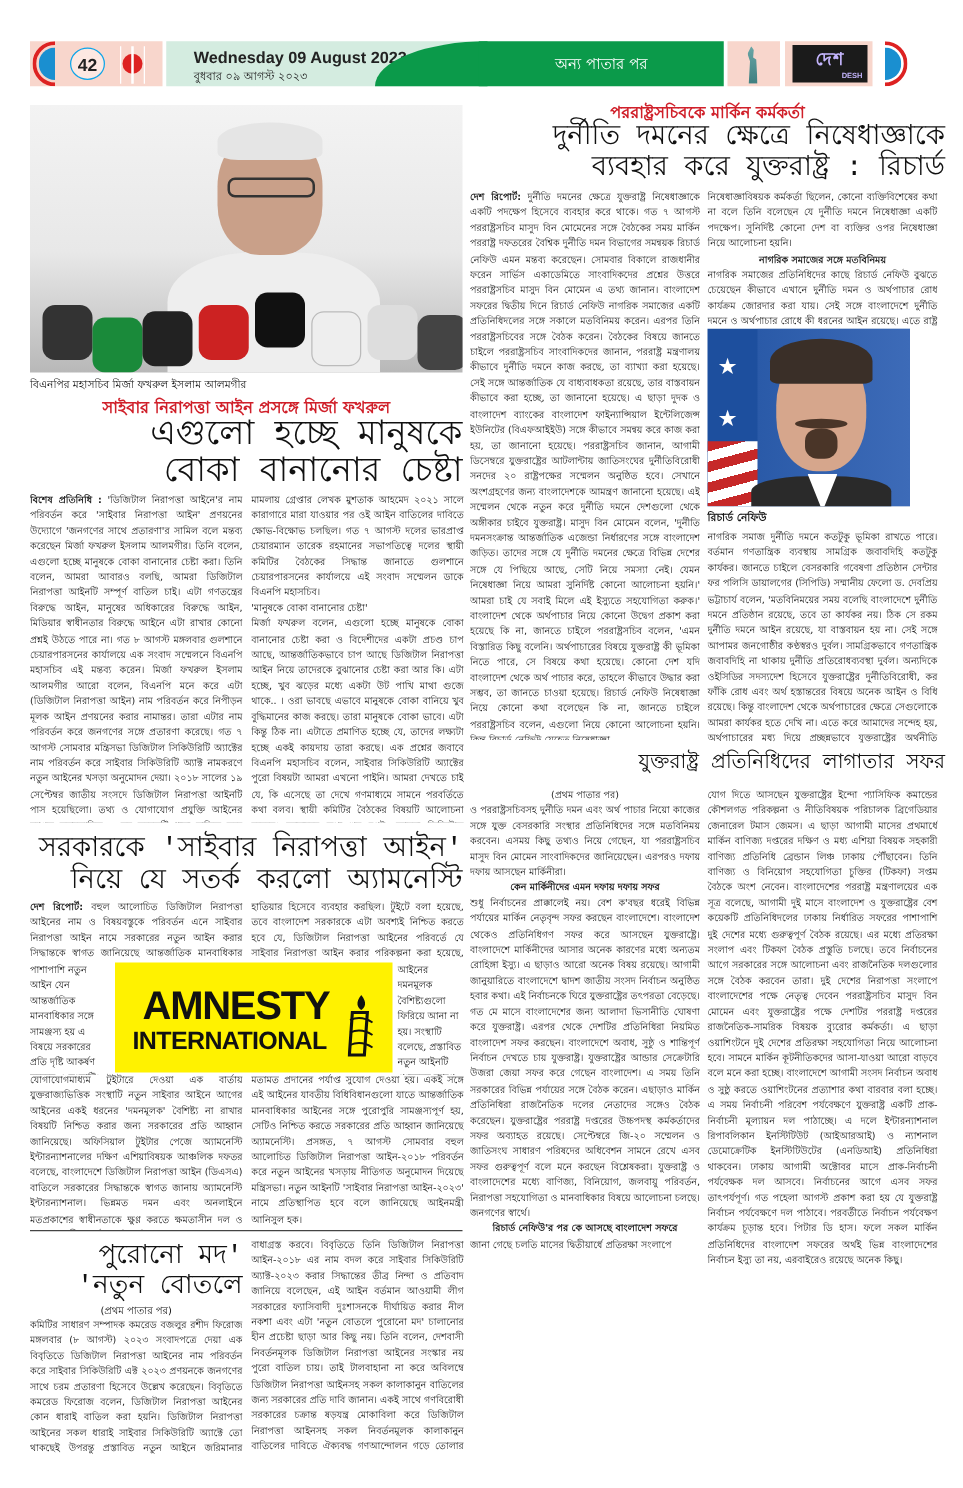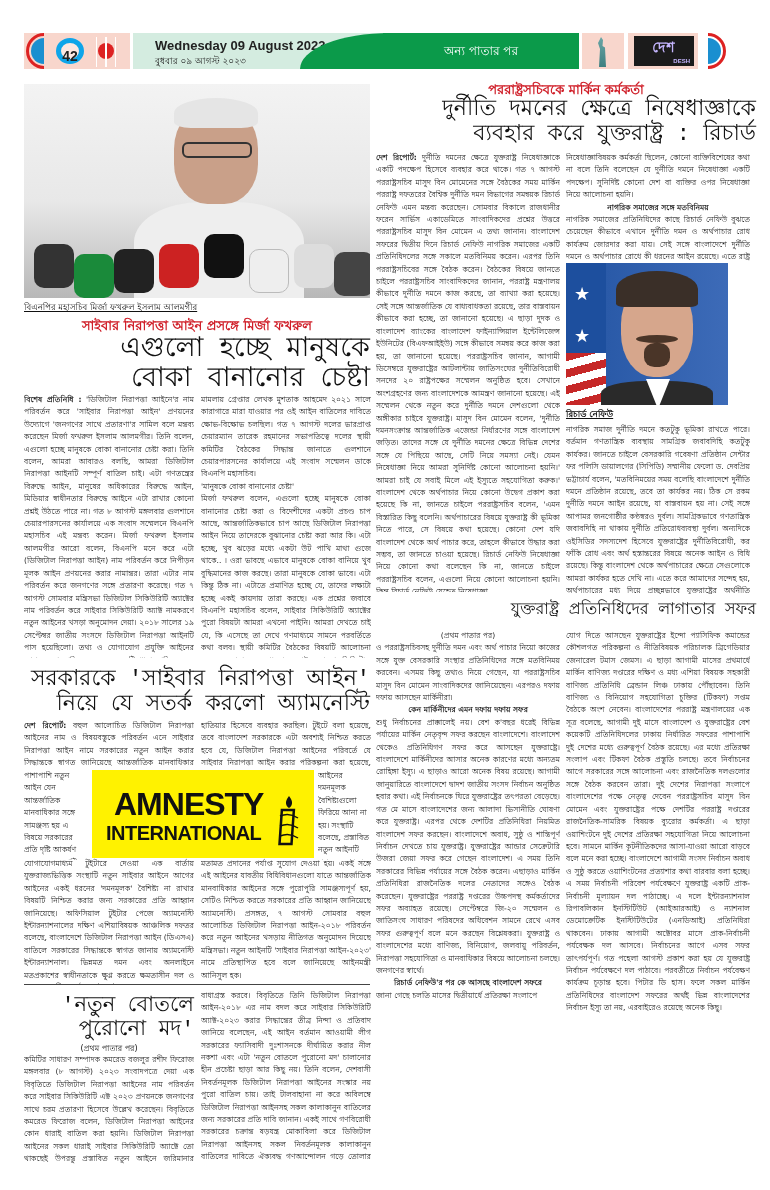--- a/index.html
+++ b/index.html
@@ -1,20 +1,20 @@
 <!DOCTYPE html>
 <html><head>
 <meta charset="utf-8">
 <style>
   * { box-sizing: border-box; margin: 0; padding: 0; }
   body { width: 770px; height: 1190px; background: #fff; font-family: "DejaVu Sans", sans-serif; color: #111; overflow: hidden; position: relative; }
   .hdr-left { position: absolute; left: 24px; top: 33px; width: 106px; height: 36px; background: #f8d6cc; }
   .hdr-ring-l { position: absolute; left: 26px; top: 33px; width: 36px; height: 36px; border: 3px solid #d22; border-radius: 50%; clip-path: inset(0 50% 0 0); }
   .hdr-ring-l-fill { position: absolute; left: 31px; top: 38px; width: 26px; height: 26px; background: #1a8fd0; border-radius: 50%; clip-path: inset(0 50% 0 0); }
-  .page-num { position: absolute; left: 56px; top: 38px; width: 28px; height: 26px; border-radius: 50%; background: #fde8e2; border:5px solid #0ea5e9; font: bold 14px "Liberation Sans", sans-serif; text-align: center; line-height: 26px; color: #222; }
+  .page-num { position: absolute; left: 56px; top: 38px; width: 28px; height: 26px; border-radius: 50%; background: #fde8e2; border:1px solid #0ea5e9; font: bold 14px "Liberation Sans", sans-serif; text-align: center; line-height: 26px; color: #222; }
   .flag-icon { position: absolute; left: 96px; top: 37px; width: 20px; height: 30px; }
   .flag-icon .dot { position:absolute; left:2px; top:6px; width:16px; height:16px; background:#d22; border-radius:50%; }
   .flag-icon .bar { position:absolute; left:0; top:0; width:20px; height:30px; border-left:1px solid #fff; border-right:1px solid #fff; }
   .flag-icon .mid { position:absolute; left:9px; top:0; width:2px; height:30px; background:#fff; }
   .hdr-date { position: absolute; left: 133px; top: 33px; width: 250px; height: 36px; background: #d4ece0; padding: 5px 0 0 22px; }
   .hdr-date .en { font: bold 13px "Liberation Sans", sans-serif; color: #222; }
   .hdr-date .bn { font-size: 9px; color: #222; margin-top: 1px; }
   .hdr-curve { position: absolute; left: 300px; top: 33px; width: 90px; height: 36px; background: #0b9a4a; border-top-left-radius: 100% 100%; }
   .hdr-green { position: absolute; left: 383px; top: 33px; width: 196px; height: 36px; background: #0b9a4a; color: #fff; font-size: 12px; text-align: center; line-height: 36px; }
   .hdr-liberty { position: absolute; left: 582px; top: 33px; width: 42px; height: 36px; background: #f8d6cc; }
@@ -25,21 +25,21 @@
   .hdr-ring-r { position: absolute; left: 690px; top: 33px; width: 36px; height: 36px; border: 3px solid #d22; border-radius: 50%; clip-path: inset(0 0 0 50%); }
   .hdr-ring-r-fill { position: absolute; left: 695px; top: 38px; width: 26px; height: 26px; background: #1a8fd0; border-radius: 50%; clip-path: inset(0 0 0 50%); }
 
   .photo { position: absolute; overflow: hidden; }
   .photo-fakhrul { left: 24px; top: 84px; width: 346px; height: 214px; background: linear-gradient(#f3f3f3 0%, #e8e8e8 55%, #b8b8b8 100%); }
   .photo-fakhrul .head { position:absolute; left:150px; top:20px; width:84px; height:100px; background:#c9a089; border-radius: 45% 45% 40% 40%; }
   .photo-fakhrul .hair { position:absolute; left:150px; top:14px; width:84px; height:30px; background:#e5e5e5; border-radius: 50% 50% 20% 20%; }
   .photo-fakhrul .glasses { position:absolute; left:158px; top:58px; width:70px; height:16px; border:2px solid #333; border-radius: 6px; }
   .photo-fakhrul .body { position:absolute; left:110px; top:118px; width:170px; height:100px; background:#eeeeee; border-radius: 40% 40% 0 0; }
   .photo-fakhrul .mic { position:absolute; width:40px; height:44px; border-radius: 10px; }
-  .caption { position: absolute; font-size: 8.5px; color: #111; text-decoration: underline; }
+  .caption { position: absolute; font-size: 8.5px; color: #111; }
   .kicker { position: absolute; color: #d0202a; font-size: 13px; font-weight: bold; text-align: center; }
   .headline { position: absolute; font-family: Liberation Mono, monospace; color: #111; text-align: right; line-height: 1.12; }
   .body-text { position: absolute; font-size: 7.6px; line-height: 12.4px; text-align: justify; color: #222; overflow: hidden; }
   .body-text b { font-weight: bold; }
   .subhead { font-weight: bold; text-align: center; display: block; }
   .amnesty { position: absolute; left: 92px; top: 770px; width: 222px; height: 88px; background: #fff200; }
   .amnesty .t1 { position:absolute; left:22px; top:16px; font: bold 32px "Liberation Sans", sans-serif; color:#111; letter-spacing: -1px; }
   .amnesty .t2 { position:absolute; left:14px; top:52px; font: bold 20px "Liberation Sans", sans-serif; color:#111; letter-spacing: -0.5px; }
   .amnesty .candle { position:absolute; left:186px; top:24px; width:22px; height:52px; }
   .divider { position: absolute; height: 1px; background: #444; }
@@ -119,22 +119,22 @@
     <path d="M2 22 Q11 18 20 24 M2 32 Q11 28 20 34 M2 42 Q11 38 20 44" stroke="#111" stroke-width="1.5" fill="none"></path>
   </svg>
 </div>
 <div class="body-text" style="left:318px;top:770px;width:52px;height:90px;text-align:left;">আইনের দমনমূলক বৈশিষ্ট্যগুলো ফিরিয়ে আনা না হয়। সংস্থাটি বলেছে, প্রস্তাবিত নতুন আইনটি প্রণয়নের আগে সমস্ত অংশীদারদের যেন এটি যাচাই-বাছাই করার এবং আইনের বিষয়ে নিজেদের</div>
 <div class="body-text" style="left:24px;top:858px;width:170px;height:126px;">যোগাযোগমাধ্যম টুইটারে দেওয়া এক বার্তায় যুক্তরাজ্যভিত্তিক সংস্থাটি নতুন সাইবার আইনে আগের আইনের একই ধরনের 'দমনমূলক' বৈশিষ্ট্য না রাখার বিষয়টি নিশ্চিত করার জন্য সরকারের প্রতি আহ্বান জানিয়েছে। অফিসিয়াল টুইটার পেজে অ্যামনেস্টি ইন্টারন্যাশনালের দক্ষিণ এশিয়াবিষয়ক আঞ্চলিক দফতর বলেছে, বাংলাদেশে ডিজিটাল নিরাপত্তা আইন (ডিএসএ) বাতিলে সরকারের সিদ্ধান্তকে স্বাগত জানায় অ্যামনেস্টি ইন্টারন্যাশনাল। ভিন্নমত দমন এবং অনলাইনে মতপ্রকাশের স্বাধীনতাকে ক্ষুণ্ণ করতে ক্ষমতাসীন দল ও এর সহযোগীরা কঠোর ওই আইনকে</div>
 <div class="body-text" style="left:201px;top:858px;width:170px;height:126px;">মতামত প্রদানের পর্যাপ্ত সুযোগ দেওয়া হয়। একই সঙ্গে এই আইনের যাবতীয় বিধিবিধানগুলো যাতে আন্তর্জাতিক মানবাধিকার আইনের সঙ্গে পুরোপুরি সামঞ্জস্যপূর্ণ হয়, সেটিও নিশ্চিত করতে সরকারের প্রতি আহ্বান জানিয়েছে অ্যামনেস্টি। প্রসঙ্গত, ৭ আগস্ট সোমবার বহুল আলোচিত ডিজিটাল নিরাপত্তা আইন-২০১৮ পরিবর্তন করে নতুন আইনের খসড়ায় নীতিগত অনুমোদন দিয়েছে মন্ত্রিসভা। নতুন আইনটি 'সাইবার নিরাপত্তা আইন-২০২৩' নামে প্রতিস্থাপিত হবে বলে জানিয়েছে আইনমন্ত্রী আনিসুল হক।</div>
 
 <div class="divider" style="left:24px;top:984px;width:346px;"></div>
 
 <div class="headline" style="left:24px;top:994px;width:170px;font-size:21px;">
+  <div>পুরোনো মদ'</div>
   <div>'নতুন বোতলে</div>
-  <div>পুরোনো মদ'</div>
 </div>
 <div style="position:absolute;left:24px;top:1042px;width:170px;text-align:center;font-size:8px;">(প্রথম পাতার পর)</div>
 <div class="body-text" style="left:24px;top:1054px;width:170px;height:110px;">কমিটির সাধারণ সম্পাদক কমরেড বজলুর রশীদ ফিরোজ মঙ্গলবার (৮ আগস্ট) ২০২৩ সংবাদপত্রে দেয়া এক বিবৃতিতে ডিজিটাল নিরাপত্তা আইনের নাম পরিবর্তন করে সাইবার সিকিউরিটি এক্ট ২০২৩ প্রণয়নকে জনগণের সাথে চরম প্রতারণা হিসেবে উল্লেখ করেছেন। বিবৃতিতে কমরেড ফিরোজ বলেন, ডিজিটাল নিরাপত্তা আইনের কোন ধারাই বাতিল করা হয়নি। ডিজিটাল নিরাপত্তা আইনের সকল ধারাই সাইবার সিকিউরিটি অ্যাক্টে তো থাকছেই উপরন্তু প্রস্তাবিত নতুন আইনে জরিমানার পরিমাণ বাড়ানো হয়েছে। যা বিভিন্ন শ্রেণিপেশার মানুষদের হয়রানি এবং বিরোধী মত দমনে, মুক্ত চিন্তা ও মত প্রকাশকে</div>
 <div class="body-text" style="left:201px;top:990px;width:170px;height:170px;">বাধাগ্রস্ত করবে। বিবৃতিতে তিনি ডিজিটাল নিরাপত্তা আইন-২০১৮ এর নাম বদল করে সাইবার সিকিউরিটি অ্যাক্ট-২০২৩ করার সিদ্ধান্তের তীব্র নিন্দা ও প্রতিবাদ জানিয়ে বলেছেন, এই আইন বর্তমান আওয়ামী লীগ সরকারের ফ্যাসিবাদী দুঃশাসনকে দীর্ঘায়িত করার নীল নকশা এবং এটা 'নতুন বোতলে পুরোনো মদ' চালানোর হীন প্রচেষ্টা ছাড়া আর কিছু নয়। তিনি বলেন, দেশবাসী নিবর্তনমূলক ডিজিটাল নিরাপত্তা আইনের সংস্কার নয় পুরো বাতিল চায়। তাই টালবাহানা না করে অবিলম্বে ডিজিটাল নিরাপত্তা আইনসহ সকল কালাকানুন বাতিলের জন্য সরকারের প্রতি দাবি জানান। একই সাথে গণবিরোধী সরকারের চক্রান্ত ষড়যন্ত্র মোকাবিলা করে ডিজিটাল নিরাপত্তা আইনসহ সকল নিবর্তনমূলক কালাকানুন বাতিলের দাবিতে ঐক্যবদ্ধ গণআন্দোলন গড়ে তোলার জন্য শুভবুদ্ধিসম্পন্ন সকলের প্রতি তিনি উদাত্ত আহ্বান জানান।</div>
 
 <div class="kicker" style="left:376px;top:80px;width:380px;">পররাষ্ট্রসচিবকে মার্কিন কর্মকর্তা</div>
 <div class="headline" style="left:376px;top:98px;width:380px;font-size:22px;">
   <div>দুর্নীতি দমনের ক্ষেত্রে নিষেধাজ্ঞাকে</div>
   <div>ব্যবহার করে যুক্তরাষ্ট্র : রিচার্ড</div>
 </div>

